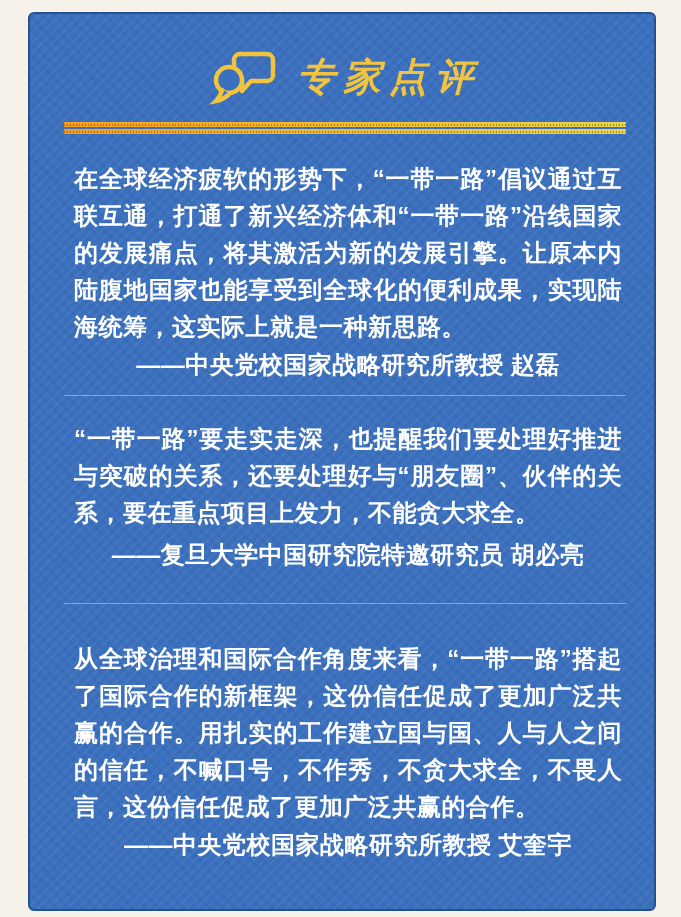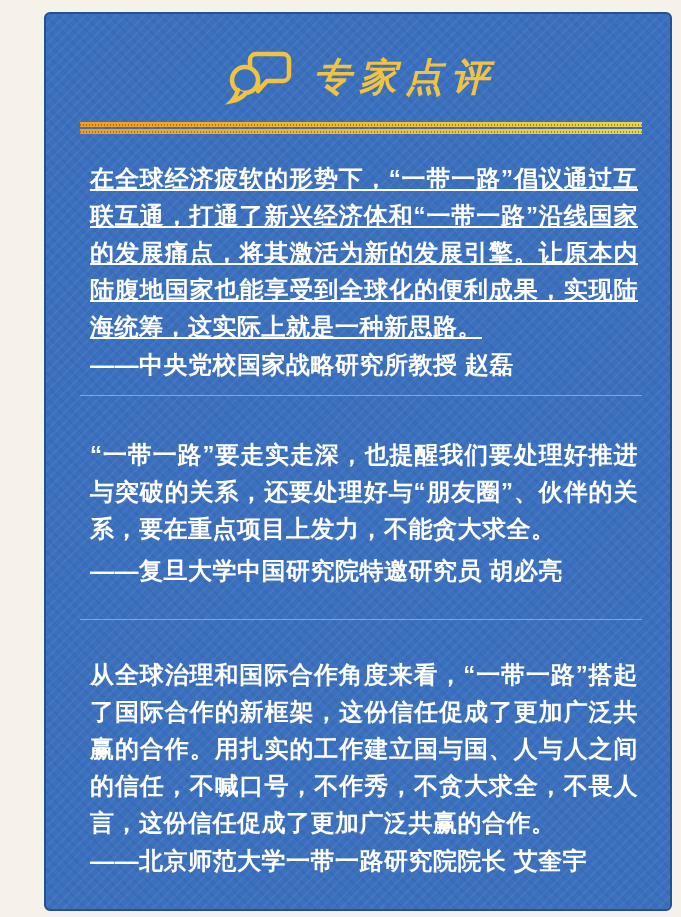--- a/index.html
+++ b/index.html
@@ -12,21 +12,21 @@
   .page {
     position: relative;
     width: 681px;
     height: 917px;
     background: #f6f2ea;
     overflow: hidden;
   }
 
   .card {
     position: absolute;
-    left: 44px;
+    left: 28px;
     top: 12px;
     width: 628px;
     height: 899px;
     background-color: #3a70bd;
     background-image:
       repeating-linear-gradient(135deg, rgba(255,255,255,0.05) 0 2px, rgba(255,255,255,0) 2px 7px),
       repeating-linear-gradient(45deg, rgba(10,40,90,0.06) 0 3px, rgba(10,40,90,0) 3px 9px);
     border: 2px solid #24518f;
     border-radius: 6px;
     padding: 32px 28px 0 34px;
@@ -75,32 +75,32 @@
     text-align: justify;
     letter-spacing: 0.5px;
   }
 
   .comment-attribution {
     margin: 8px 4px 0 10px;
     color: #ffffff;
     font-weight: bold;
     font-size: 24px;
     line-height: 24px;
-    text-align: left;
+    text-align: center;
     letter-spacing: 0.5px;
   }
 
   .thin-divider {
     height: 1px;
     background: rgba(200, 220, 245, 0.5);
   }
 
-  .comment-1 .comment-text { margin-top: 26px; text-decoration: underline; }
+  .comment-1 .comment-text { margin-top: 26px; }
   .divider-1 { margin-top: 18px; }
-  .comment-2 .comment-text { margin-top: 40px; }
+  .comment-2 .comment-text { margin-top: 24px; }
   .comment-2 .comment-attribution { margin-top: 12px; }
   .divider-2 { margin-top: 36px; }
   .comment-3 .comment-text { margin-top: 36px; }
 </style>
 </head>
 <body>
 
 <div class="page">
   <div class="card">
 
@@ -129,17 +129,17 @@
 
     <section class="comment comment-2">
       <p class="comment-text">“一带一路”要走实走深，也提醒我们要处理好推进与突破的关系，还要处理好与“朋友圈”、伙伴的关系，要在重点项目上发力，不能贪大求全。</p>
       <p class="comment-attribution">——复旦大学中国研究院特邀研究员 胡必亮</p>
     </section>
 
     <div class="thin-divider divider-2"></div>
 
     <section class="comment comment-3">
       <p class="comment-text">从全球治理和国际合作角度来看，“一带一路”搭起了国际合作的新框架，这份信任促成了更加广泛共赢的合作。用扎实的工作建立国与国、人与人之间的信任，不喊口号，不作秀，不贪大求全，不畏人言，这份信任促成了更加广泛共赢的合作。</p>
-      <p class="comment-attribution">——北京师范大学一带一路研究院院长 艾奎宇</p>
+      <p class="comment-attribution">——中央党校国家战略研究所教授 艾奎宇</p>
     </section>
 
   </div>
 </div>
 
 </body></html>

